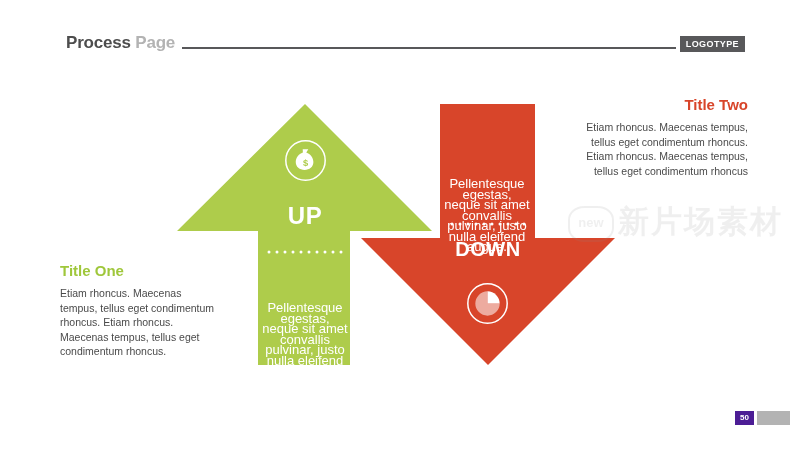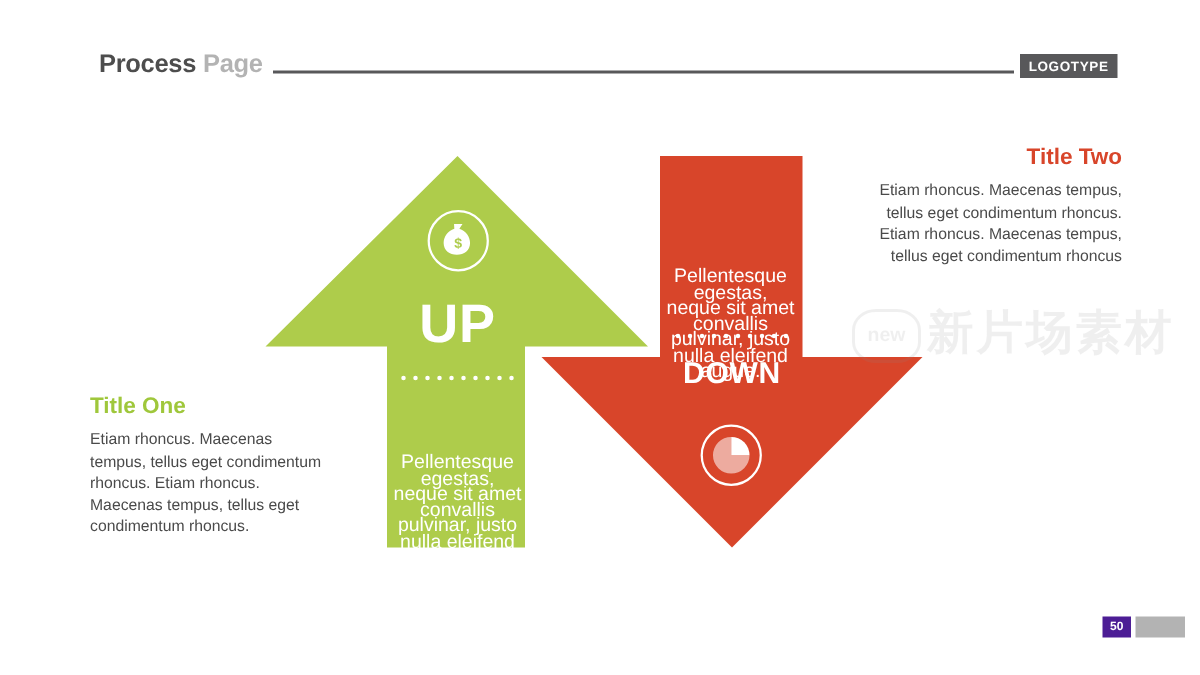--- a/index.html
+++ b/index.html
@@ -104,21 +104,21 @@
     font-size: 13px;
     line-height: 10.5px;
     text-align: center;
     margin-top: 40px;
   }
 
   
   #up-label {
     left: 258px; top: 200px;
     width: 94px;
-    font-size: 36px;
+    font-size: 24px;
     line-height: 32px;
   }
   #up-para {
     left: 262px; top: 263px;
     width: 86px;
   }
   #up-dots {
     position: absolute;
     left: 267px; top: 250px;
     width: 76px; height: 4px;

